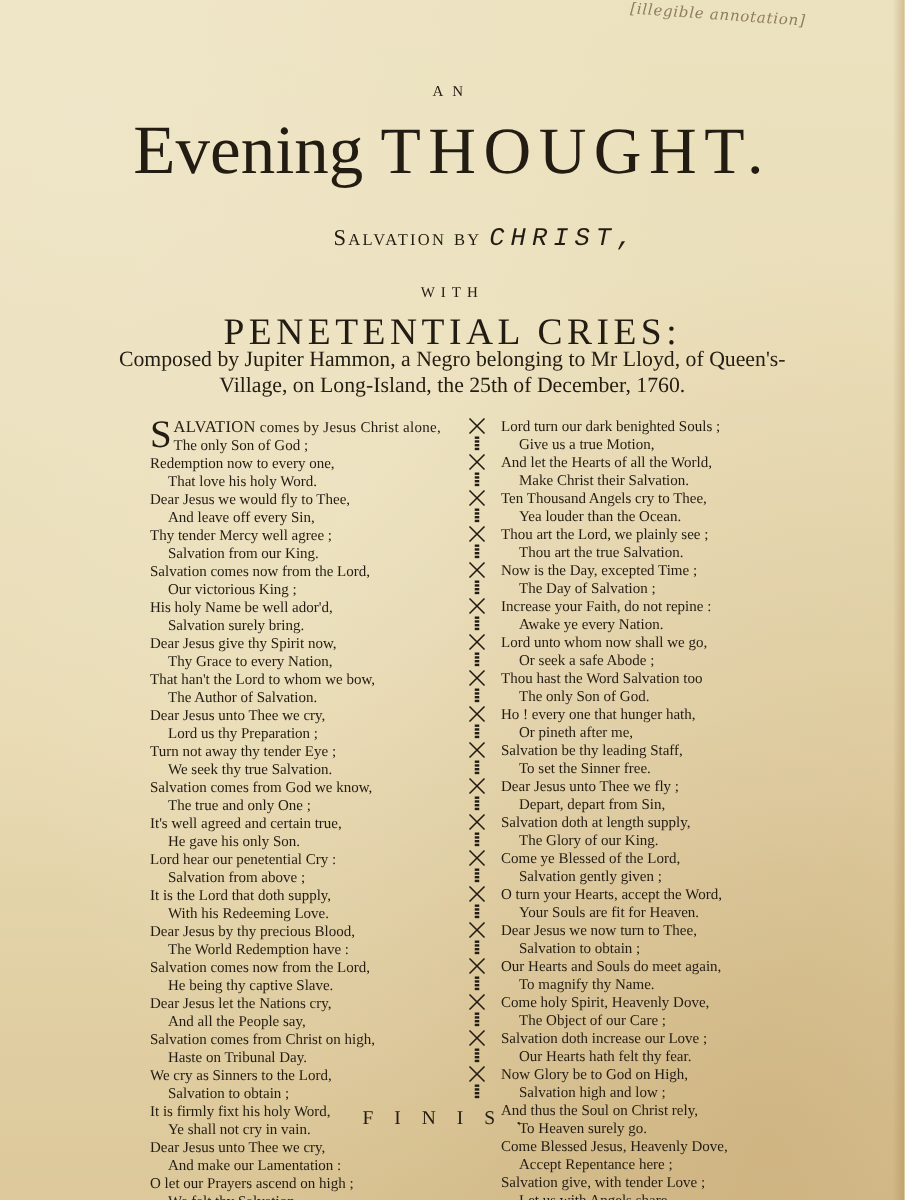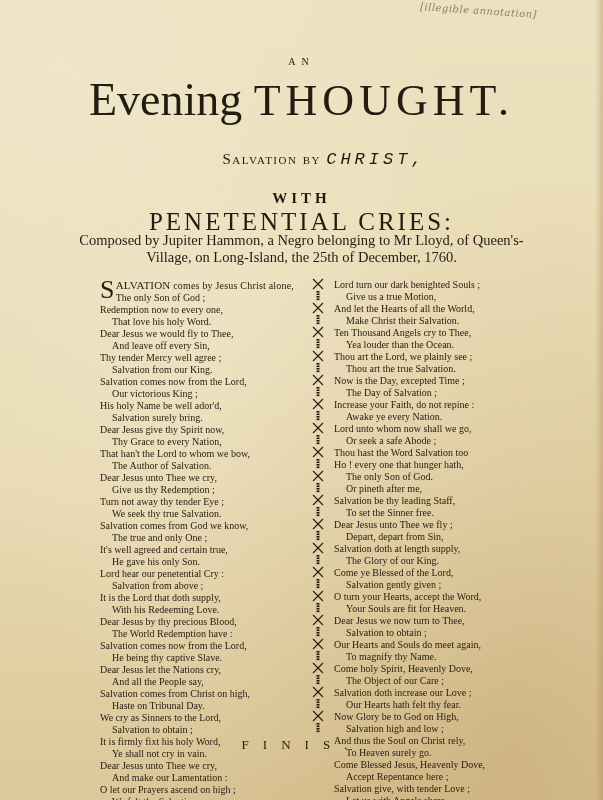--- a/index.html
+++ b/index.html
@@ -28,21 +28,21 @@
     font-size: 10px; color: #6f5a44; opacity: 0.75;
     transform: rotate(4deg); letter-spacing: 0.5px;
   }
   .center { position: absolute; left: 0; right: 0; text-align: center; }
   .an { top: 56px; font-size: 10px; letter-spacing: 6px; }
   .title { top: 72px; font-size: 46px; line-height: 56px; letter-spacing: 0; }
   .title .thought { letter-spacing: 5px; font-size: 44px; }
   .subtitle { top: 150px; font-size: 15px; letter-spacing: 1.5px; }
   .subtitle .sc { font-variant: small-caps; margin-left: 45px; }
   .subtitle .it { font-style: italic; font-size: 17px; letter-spacing: 4px; font-family: Liberation Mono, monospace; }
-  .with { top: 190px; font-size: 15px; letter-spacing: 4px; font-weight: bold; }
+  .with { top: 190px; font-size: 10px; letter-spacing: 4px; }
   .cries { top: 208px; font-size: 25px; letter-spacing: 3px; }
   .composed { top: 232px; font-size: 14.5px; line-height: 17px; padding: 0 50px; }
   .column {
     position: absolute; top: 279px; font-size: 10px; line-height: 12px;
   }
   .col-left { left: 100px; width: 200px; }
   .col-right { left: 334px; width: 200px; }
   .line { white-space: nowrap; }
   .line.indent { padding-left: 12px; }
   .line.italic { }
@@ -97,21 +97,21 @@
       <div class="line indent">Salvation from our King.</div>
       <div class="line">Salvation comes now from the Lord,</div>
       <div class="line indent">Our victorious King ;</div>
       <div class="line">His holy Name be well ador'd,</div>
       <div class="line indent">Salvation surely bring.</div>
       <div class="line">Dear Jesus give thy Spirit now,</div>
       <div class="line indent">Thy Grace to every Nation,</div>
       <div class="line">That han't the Lord to whom we bow,</div>
       <div class="line indent">The Author of Salvation.</div>
       <div class="line">Dear Jesus unto Thee we cry,</div>
-      <div class="line indent">Give us thy Redemption ;</div>
+      <div class="line indent">Lord us thy Preparation ;</div>
       <div class="line">Turn not away thy tender Eye ;</div>
       <div class="line indent">We seek thy true Salvation.</div>
       <div class="line">Salvation comes from God we know,</div>
       <div class="line indent">The true and only One ;</div>
       <div class="line">It's well agreed and certain true,</div>
       <div class="line indent">He gave his only Son.</div>
       <div class="line">Lord hear our penetential Cry :</div>
       <div class="line indent">Salvation from above ;</div>
       <div class="line">It is the Lord that doth supply,</div>
       <div class="line indent">With his Redeeming Love.</div>
@@ -299,22 +299,22 @@
       <div class="line indent">Yea louder than the Ocean.</div>
       <div class="line">Thou art the Lord, we plainly see ;</div>
       <div class="line indent">Thou art the true Salvation.</div>
       <div class="line">Now is the Day, excepted Time ;</div>
       <div class="line indent">The Day of Salvation ;</div>
       <div class="line">Increase your Faith, do not repine :</div>
       <div class="line indent">Awake ye every Nation.</div>
       <div class="line">Lord unto whom now shall we go,</div>
       <div class="line indent">Or seek a safe Abode ;</div>
       <div class="line">Thou hast the Word Salvation too</div>
+      <div class="line indent">The only Son of God.</div>
       <div class="line">Ho ! every one that hunger hath,</div>
-      <div class="line indent">The only Son of God.</div>
       <div class="line indent">Or pineth after me,</div>
       <div class="line">Salvation be thy leading Staff,</div>
       <div class="line indent">To set the Sinner free.</div>
       <div class="line">Dear Jesus unto Thee we fly ;</div>
       <div class="line indent">Depart, depart from Sin,</div>
       <div class="line">Salvation doth at length supply,</div>
       <div class="line indent">The Glory of our King.</div>
       <div class="line">Come ye Blessed of the Lord,</div>
       <div class="line indent">Salvation gently given ;</div>
       <div class="line">O turn your Hearts, accept the Word,</div>

